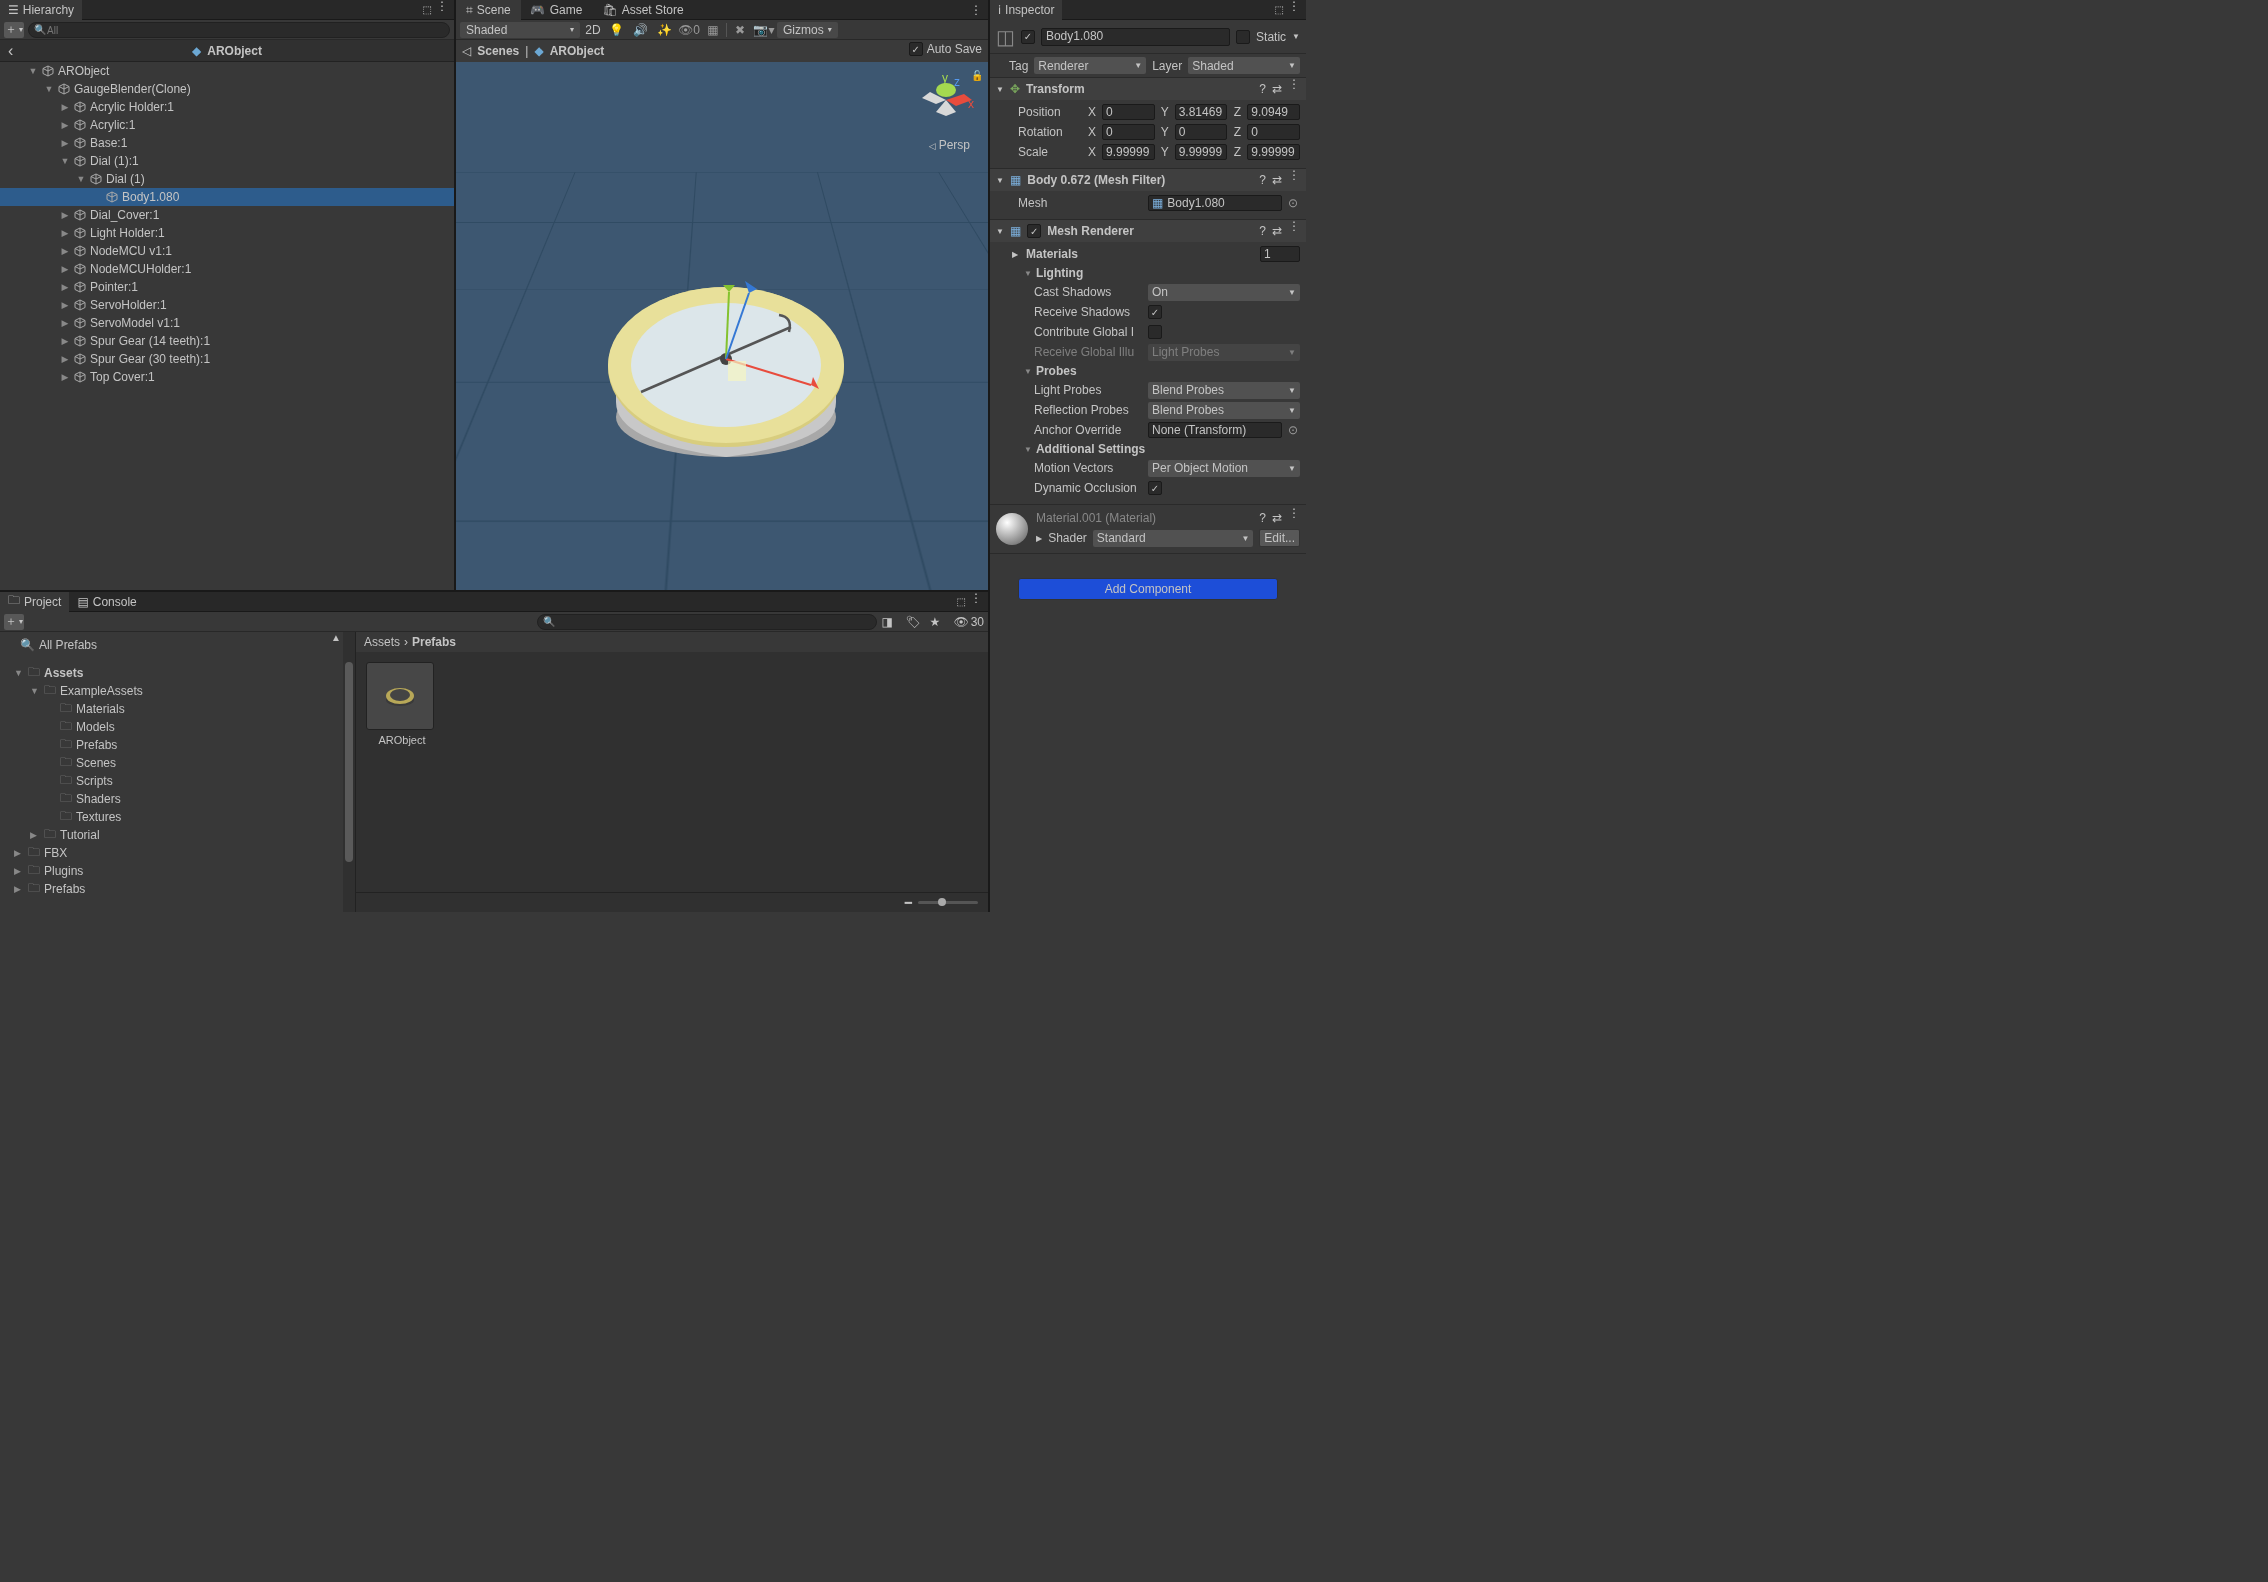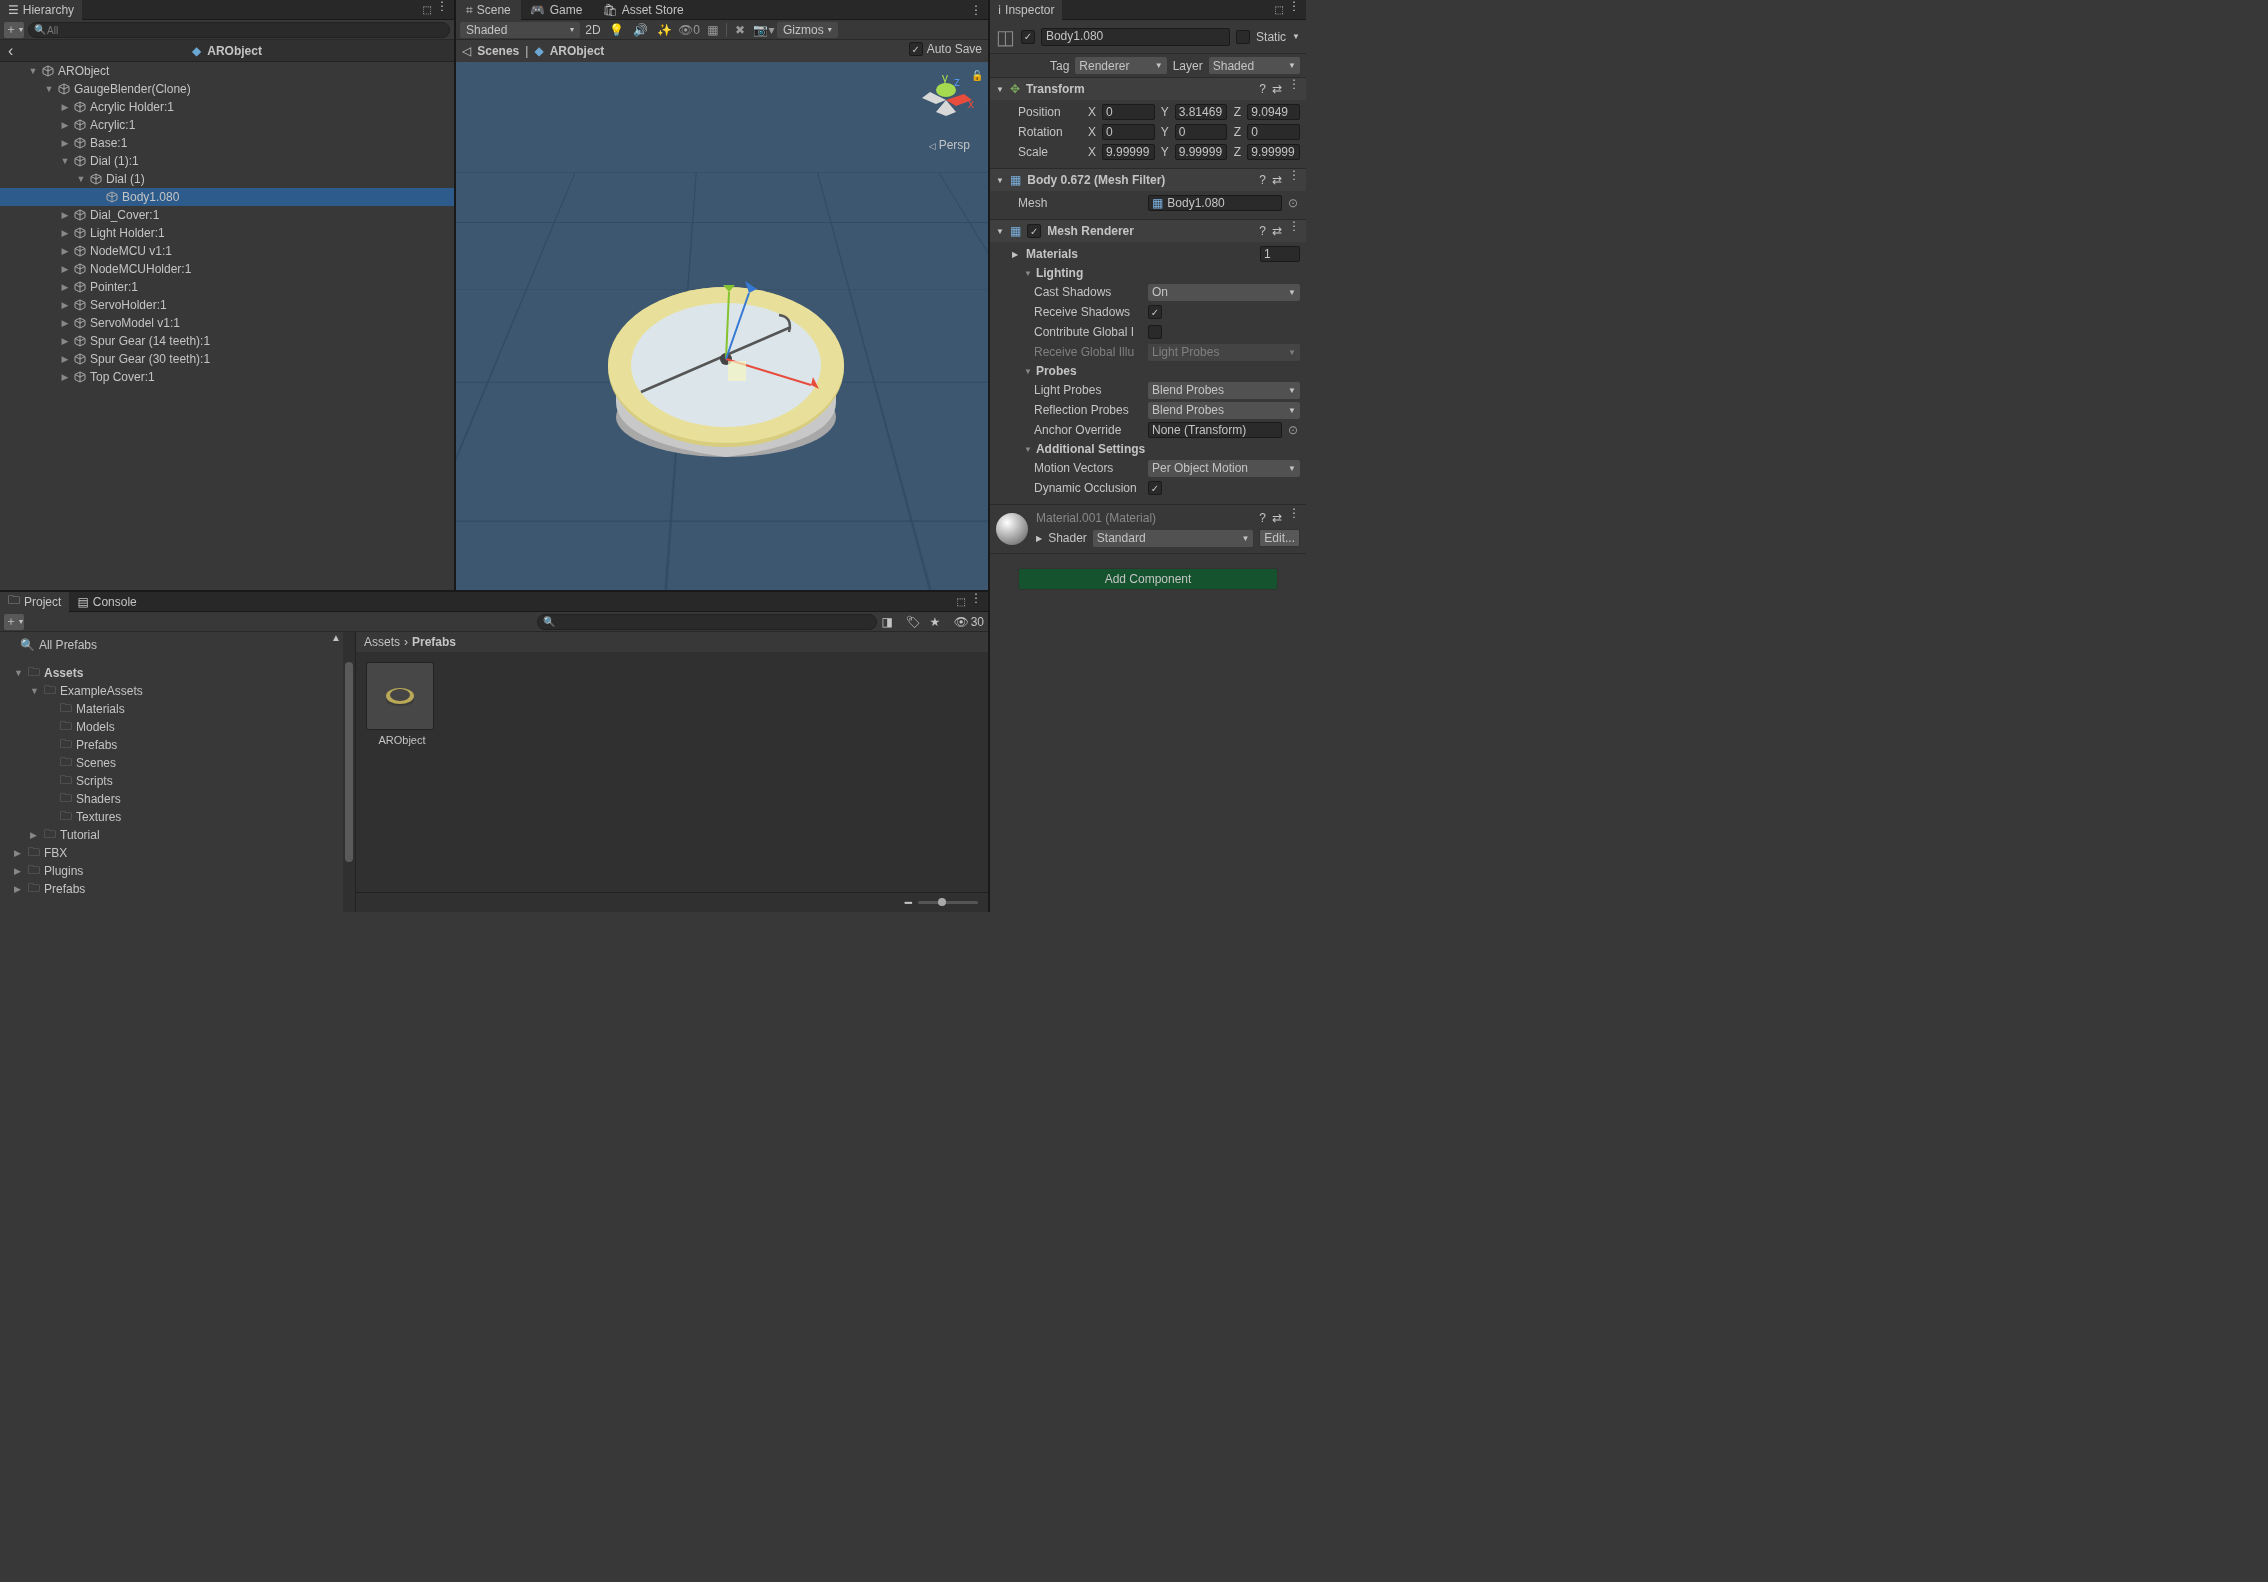--- a/index.html
+++ b/index.html
@@ -63,41 +63,41 @@
 .project-footer{height:20px;border-top:1px solid #222;display:flex;align-items:center;justify-content:flex-end;padding:0 10px;}
 .slider{width:60px;height:3px;background:#555;position:relative;border-radius:2px;}
 .slider-thumb{width:8px;height:8px;background:#aaa;border-radius:50%;position:absolute;top:-3px;left:20px;}
 .scrollbar-v{position:absolute;right:0;top:0;bottom:0;width:12px;background:#303030;}
 .scrollbar-thumb{background:#5a5a5a;border-radius:6px;margin:2px;}
 
 
 .inspector{flex:1;overflow:auto;background:#383838;font-size:11px;}
 .insp-header{display:flex;align-items:center;height:34px;padding:4px 6px;gap:6px;border-bottom:1px solid #2a2a2a;}
 .insp-name{flex:1;background:#2a2a2a;border:1px solid #1a1a1a;height:18px;padding:0 4px;border-radius:2px;}
-.insp-tagrow{display:flex;align-items:center;height:24px;padding:0 6px 0 60px;gap:6px;border-bottom:1px solid #2a2a2a;}
+.insp-tagrow{display:flex;align-items:center;height:24px;padding:0 6px 0 19px;gap:6px;border-bottom:1px solid #2a2a2a;}
 .insp-dd{background:#515151;height:17px;padding:0 4px;display:flex;align-items:center;border-radius:2px;flex:1;justify-content:space-between;}
 .component{border-bottom:1px solid #2a2a2a;}
 .comp-head{display:flex;align-items:center;height:22px;padding:0 6px;gap:6px;background:#3f3f3f;}
 .comp-head .title{font-weight:bold;flex:1;}
 .comp-icons{display:flex;gap:6px;color:#999;}
 .comp-body{padding:2px 6px 6px 22px;}
 .prop-row{display:flex;align-items:center;height:20px;gap:4px;}
 .prop-label{width:70px;padding-left:6px;}
 .prop-label-wide{width:132px;padding-left:22px;}
 .axis{width:12px;text-align:center;}
 .num-input{flex:1;background:#2a2a2a;border:1px solid #1a1a1a;height:16px;padding:0 3px;border-radius:2px;min-width:0;overflow:hidden;}
 .obj-field{flex:1;background:#2a2a2a;border:1px solid #1a1a1a;height:16px;display:flex;align-items:center;padding:0 3px;border-radius:2px;gap:4px;}
 .circle-picker{width:14px;text-align:center;color:#999;}
 .section-label{padding:2px 6px 2px 12px;font-weight:bold;display:flex;align-items:center;gap:4px;text-align:right;}
 .section-label::before{content:'▼';font-size:8px;color:#888;}
 .checkbox{width:14px;height:14px;background:#2a2a2a;border:1px solid #1a1a1a;border-radius:2px;display:flex;align-items:center;justify-content:center;font-size:10px;}
 .checkbox.on::after{content:'✓';}
 .material-head{display:flex;align-items:center;padding:6px;gap:8px;border-bottom:1px solid #2a2a2a;}
 .mat-sphere{width:32px;height:32px;border-radius:50%;background:radial-gradient(circle at 35% 30%,#fff,#bbb 40%,#555);}
-.add-comp{margin:14px auto;display:block;width:260px;height:22px;background:#14532d;border:1px solid #323232;border-radius:3px;}
+.add-comp{margin:24px auto;display:block;width:260px;height:22px;background:#1d4ed8;border:1px solid #323232;border-radius:3px;}
 .vdots{display:inline-block;line-height:4px;}
 
 svg{display:block}
 </style>
 </head>
 <body>
 
 <div class="main-layout">
 
   <div class="left-column">

